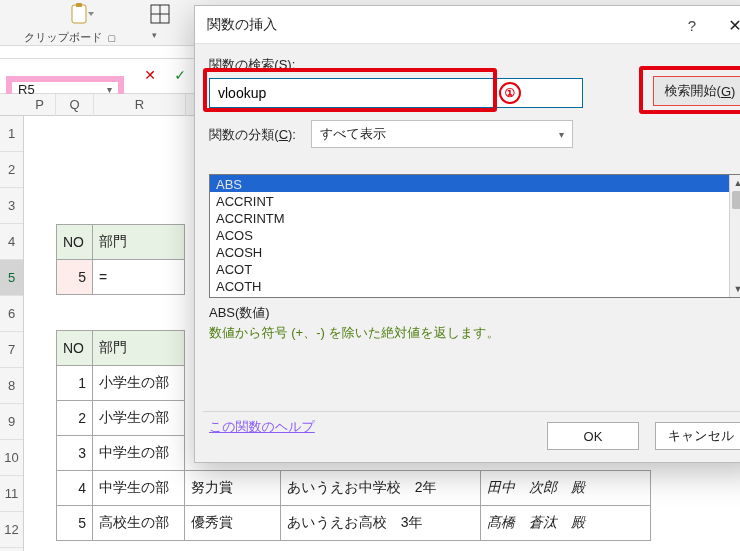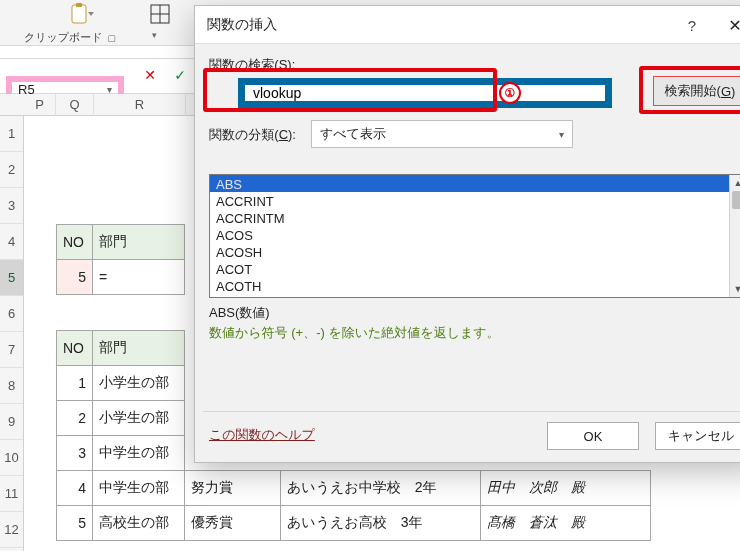--- a/index.html
+++ b/index.html
@@ -48,34 +48,34 @@
   .tbl2 td:nth-child(4){ width:200px;}
   .tbl2 td:nth-child(5){ width:170px;font-style:italic;}
 
   
   .dlg { position:absolute; top:5px; left:194px; width:568px; height:458px; background:#f1f1f1; border:1px solid #bcbcbc; box-shadow:0 10px 30px rgba(0,0,0,.25); }
   .dlg-title { position:absolute; top:0; left:0; right:0; height:38px; background:#fff; border-bottom:1px solid #e0e0e0; display:flex; align-items:center; padding:0 12px; font-size:14px; }
   .dlg-close { position:absolute; right:6px; top:4px; width:40px; height:30px; display:flex; align-items:center; justify-content:center; font-size:16px; }
   .dlg-help { position:absolute; right:54px; top:4px; width:30px; height:30px; display:flex; align-items:center; justify-content:center; font-size:15px; color:#444;}
   .lbl { position:absolute; font-size:13px; }
   .underline { text-decoration: underline; }
-  .search-input { position:absolute; left:14px; top:72px; width:374px; height:30px; border:7px solid #0369a1; background:#fff; padding:2px 8px; font-size:14px; outline:none;margin-left:29px;}
+  .search-input { position:absolute; left:14px; top:72px; width:374px; height:30px; border:1px solid #0369a1; background:#fff; padding:2px 8px; font-size:14px; outline:none;}
   .go-btn { position:absolute; right:14px; top:70px; width:94px; height:30px; border:1px solid #ef4444; background:#e7e7e7; font-size:13px; display:flex; align-items:center; justify-content:center;}
   .highlight-red { border:4px solid #e3000f; border-radius:3px; position:absolute; pointer-events:none; }
   .circ { position:absolute; width:22px; height:22px; border:2px solid #e3000f; border-radius:50%; color:#e3000f; font-size:12px; display:flex; align-items:center; justify-content:center; background:#fff; font-weight:600;}
   .category-sel { position:absolute; left:116px; top:114px; width:262px; height:28px; border:1px solid #c0c0c0; background:#fff; display:flex; align-items:center; padding:0 8px; font-size:13px; justify-content:space-between;}
   .listbox { position:absolute; left:14px; top:168px; right:14px; height:124px; border:1px solid #7a7a7a; background:#fff; overflow:hidden; font-size:13px;}
   .listbox .item { padding:1px 6px; line-height:17px; height:17px; font-family:Arial, sans-serif;}
   .listbox .item.sel { background:#1f66d0; color:#e5e5e5;}
   .listbox .scroll { position:absolute; right:0; top:0; width:17px; bottom:0; background:#f0f0f0; border-left:1px solid #d0d0d0;}
   .listbox .scroll .thumb { position:absolute; top:16px; left:2px; right:2px; height:18px; background:#c0c0c0; border-radius:2px;}
   .listbox .scroll .arr { position:absolute; left:0; right:0; height:16px; display:flex; align-items:center; justify-content:center; font-size:9px; color:#555;}
   .desc-title { position:absolute; left:14px; top:298px; font-size:13px; font-weight:500;}
   .desc-text { position:absolute; left:14px; top:318px; right:14px; font-size:13px; color:#4d7c0f;}
-  .help-link { position:absolute; left:14px; bottom:18px; font-size:13px; color:#7f1d1d; text-decoration:underline;}
+  .help-link { position:absolute; left:14px; bottom:26px; font-size:13px; color:#8b5cf6; text-decoration:underline;}
   .dlg-ok { position:absolute; right:122px; bottom:12px; width:92px; height:28px; border:1px solid #adadad; background:#fff; font-size:13px; display:flex; align-items:center; justify-content:center;}
   .dlg-cancel { position:absolute; right:14px; bottom:12px; width:92px; height:28px; border:1px solid #adadad; background:#fff; font-size:13px; display:flex; align-items:center; justify-content:center;}
   .dlg-sep { position:absolute; left:8px; right:8px; bottom:50px; height:1px; background:#d5d5d5;}
   svg { display:block; }
 </style>
 </head>
 <body>
 
 <div class="ribbon">
   <div class="clip-ico">

